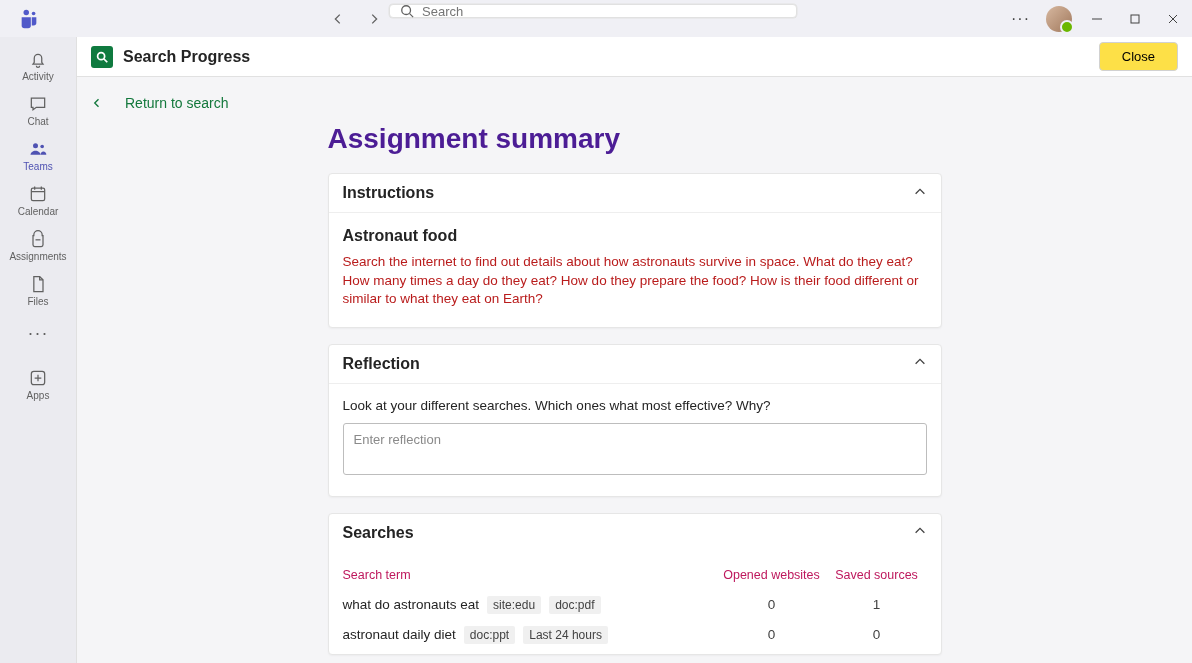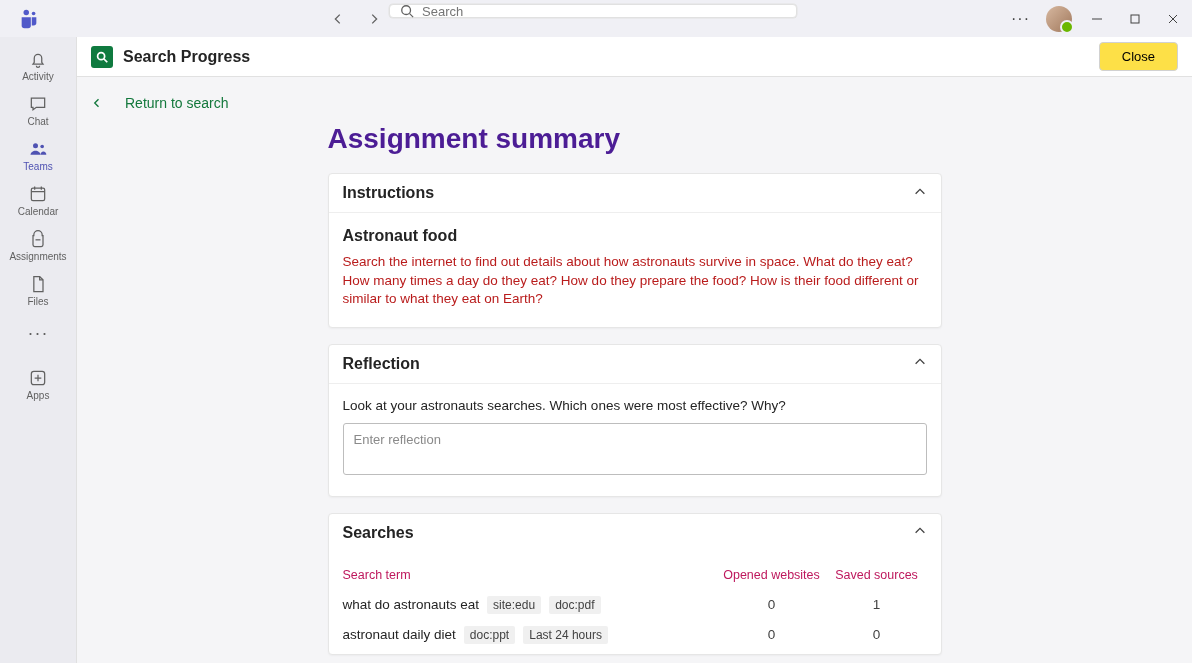--- a/index.html
+++ b/index.html
@@ -397,21 +397,21 @@
         </div>
 
         <div class="card">
           <div class="card-hdr">
             <h2>Reflection</h2>
             <span class="chev"><svg viewBox="0 0 16 16" fill="none" stroke="currentColor" stroke-width="1.5">
                   <path d="M3 10 L8 5 L13 10"></path>
                 </svg></span>
           </div>
           <div class="card-body">
-            <div class="reflect-q">Look at your astronauts searches. Which ones were most effective? Why?</div>
+            <div class="reflect-q">Look at your different searches. Which ones what most effective? Why?</div>
             <textarea class="reflect-input" placeholder="Enter reflection" style=""></textarea>
           </div>
         </div>
 
         <div class="card">
           <div class="card-hdr noborder">
             <h2>Searches</h2>
             <span class="chev"><svg viewBox="0 0 16 16" fill="none" stroke="currentColor" stroke-width="1.5">
                   <path d="M3 10 L8 5 L13 10"></path>
                 </svg></span>

